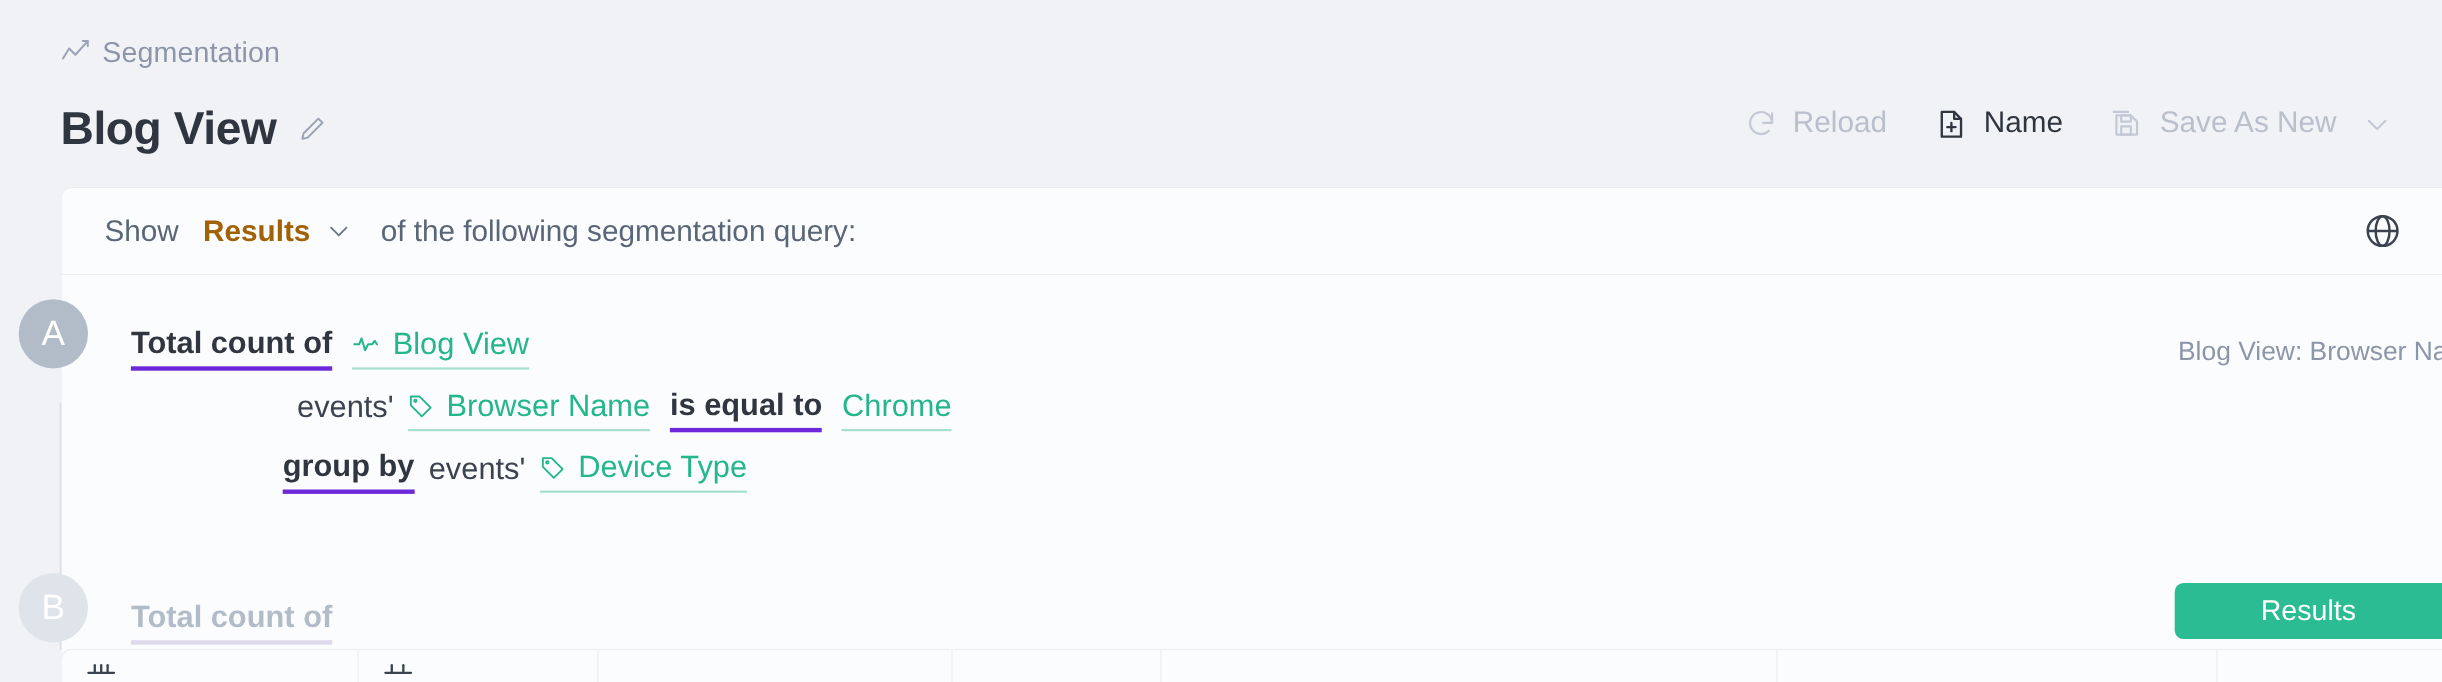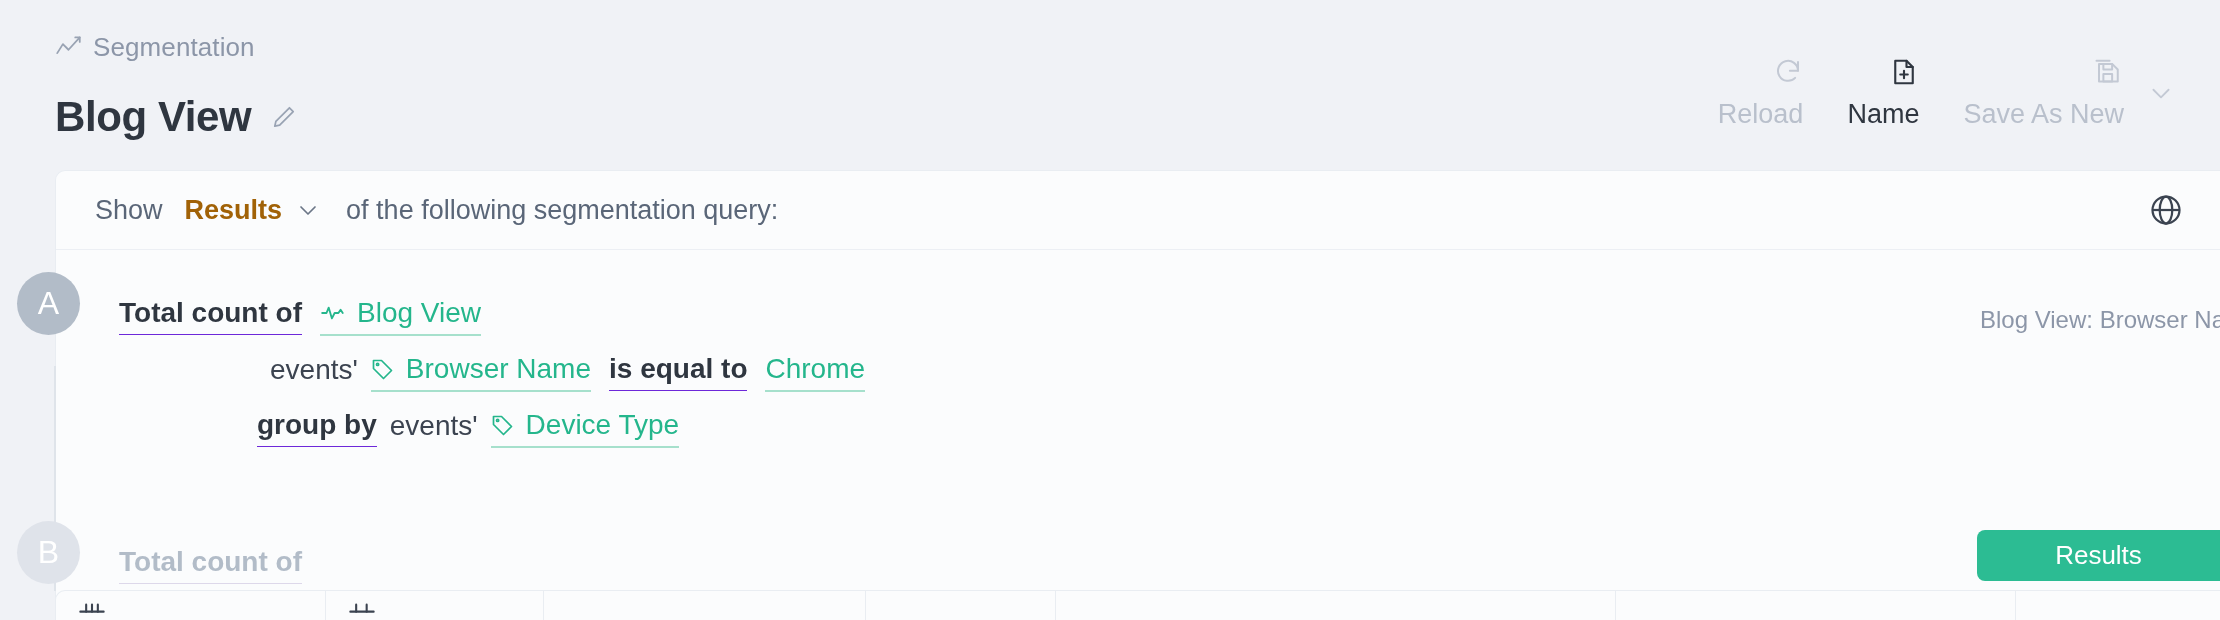--- a/index.html
+++ b/index.html
@@ -73,31 +73,30 @@
   .edit-icon { width: 26px; height: 26px; display: block; cursor: pointer; }
 
   .toolbar {
     display: flex;
     align-items: center;
     gap: 0px;
     padding-bottom: 4px;
   }
   .tool-btn {
     display: flex;
-    align-items: flex-end;
+    align-items: flex-start;
     gap: 14px;
     padding: 6px 22px;
     background: none;
     border: none;
     font-family: inherit;
     font-size: 27px;
     line-height: 1;
     cursor: pointer;
     white-space: nowrap;
-    flex-direction: column;
   }
   .tool-btn.disabled { color: #b9c0cc; cursor: default; }
   .tool-btn.active   { color: #2f3640; }
   .tool-btn svg { display: block; flex: 0 0 auto; }
   .chev-wrap {
     display: flex; align-items: center;
     padding: 0 14px 0 2px;
     cursor: pointer;
   }
 
@@ -204,21 +203,21 @@
   .q-line.indent { padding-left: 138px; }
 
   .tok {
     display: inline-flex;
     align-items: center;
     white-space: nowrap;
   }
   .tok-bold {
     font-weight: bold;
     color: #2f3640;
-    border-bottom: 1px solid #6d28d9;
+    border-bottom: 4px solid #6d28d9;
     padding-bottom: 5px;
     cursor: pointer;
   }
   .tok-bold.muted {
     color: #b2bcc8;
     border-bottom-color: #ddd8ea;
   }
   .tok-plain {
     color: #3b4350;
     padding-bottom: 5px;

